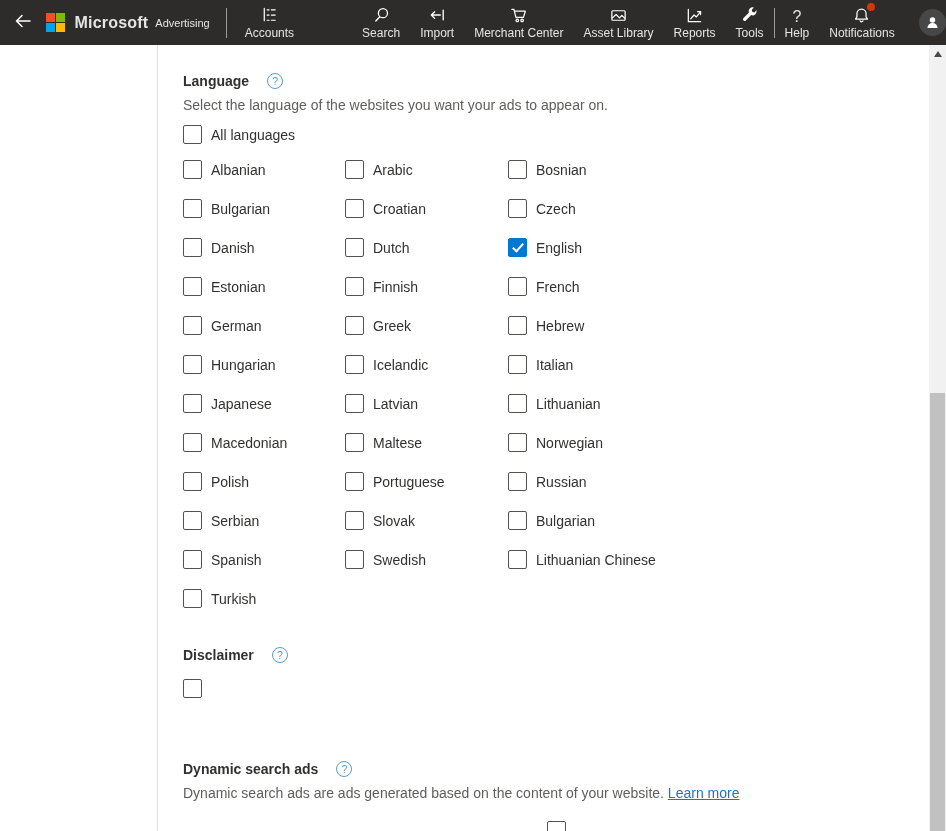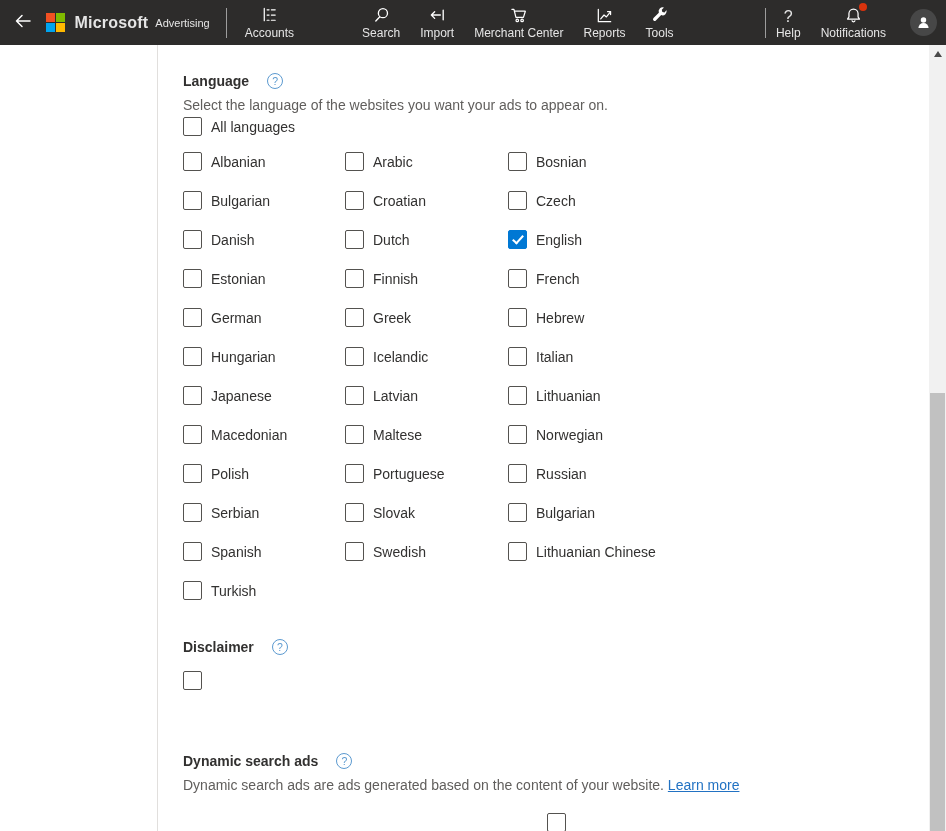--- a/index.html
+++ b/index.html
@@ -92,21 +92,21 @@
     width:19px; height:19px; border:1px solid #54524f; border-radius:2px;
     background:#ffffff; position:relative; flex:none;
   }
   .checkbox.checked { background:var(--accent,#0078d4); border-color:var(--accent,#0078d4); }
   .checkbox.checked::after {
     content:""; position:absolute; left:6px; top:2px; width:4px; height:9px;
     border:solid #fff; border-width:0 2px 2px 0; transform:rotate(42deg);
   }
   .checkbox-label { margin-left:9px; font-size:14px; color:var(--text-primary,#323130); white-space:nowrap; }
 
-  .all-langs-row { margin-top:4px; }
+  .all-langs-row { margin-top:12px; }
   .lang-grid {
     display:grid; grid-template-columns:162px 163px auto;
     row-gap:20px; margin-top:16px; width:560px;
   }
   .disclaimer-section { margin-top:39px; }
   .disclaimer-section .checkbox-row { margin-top:16px; }
   .dsa-section { margin-top:63px; }
   .dsa-section .checkbox-row { margin-top:20px;flex-direction:column; }
   .bottom-divider { height:1px; background:#e1dfdd; margin:15px 0 0 -25px; }
 
@@ -183,20 +183,29 @@
             <path d="M3 3.5h2.2L7.3 12h7.9l2-6.5H6"></path>
             <circle cx="8.7" cy="15.2" r="1.3"></circle>
             <circle cx="13.8" cy="15.2" r="1.3"></circle>
           </svg>
       </span>
       <span class="nav-label">Merchant Center</span>
     </div>
     <div class="nav-item">
       <span class="nav-icon">
         <svg width="19" height="19" viewBox="0 0 20 20" fill="none" stroke="#fff" stroke-width="1.3" stroke-linecap="round" stroke-linejoin="round">
+            <rect x="3" y="5" width="14" height="10" rx="1"></rect>
+            <path d="M3.5 12.5 7.5 9l3.5 3.5L13.5 10l3 2.8"></path>
+          </svg>
+      </span>
+      <span class="nav-label">Asset Library</span>
+    </div>
+    <div class="nav-item">
+      <span class="nav-icon">
+        <svg width="19" height="19" viewBox="0 0 20 20" fill="none" stroke="#fff" stroke-width="1.3" stroke-linecap="round" stroke-linejoin="round">
             <path d="M3.5 3.5v13h13"></path>
             <path d="M6 13.5l3.5-4 2.5 2 4.3-5.3"></path>
             <path d="M13.2 5.8h3.2V9"></path>
           </svg>
       </span>
       <span class="nav-label">Reports</span>
     </div>
     <div class="nav-item">
       <span class="nav-icon">
         <svg width="19" height="19" viewBox="0 0 20 20" fill="#fff">

